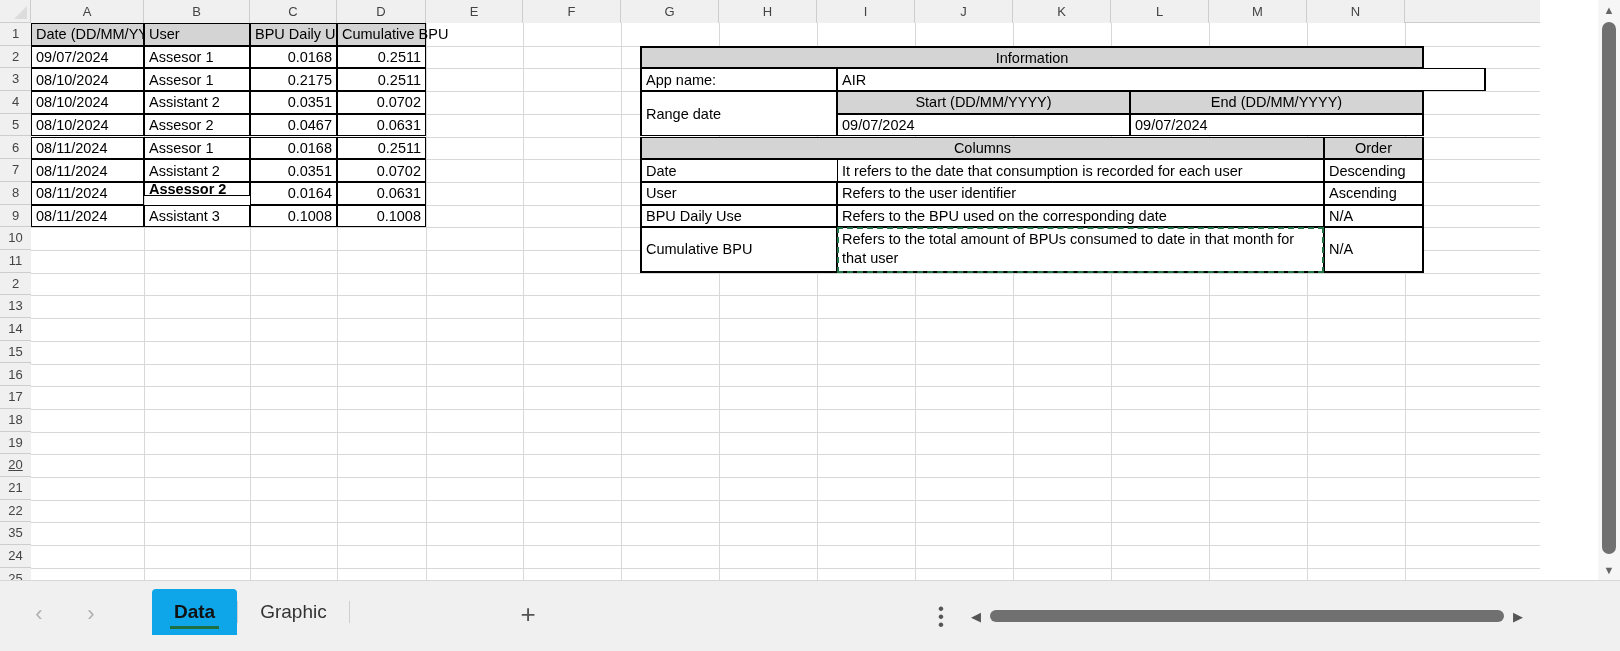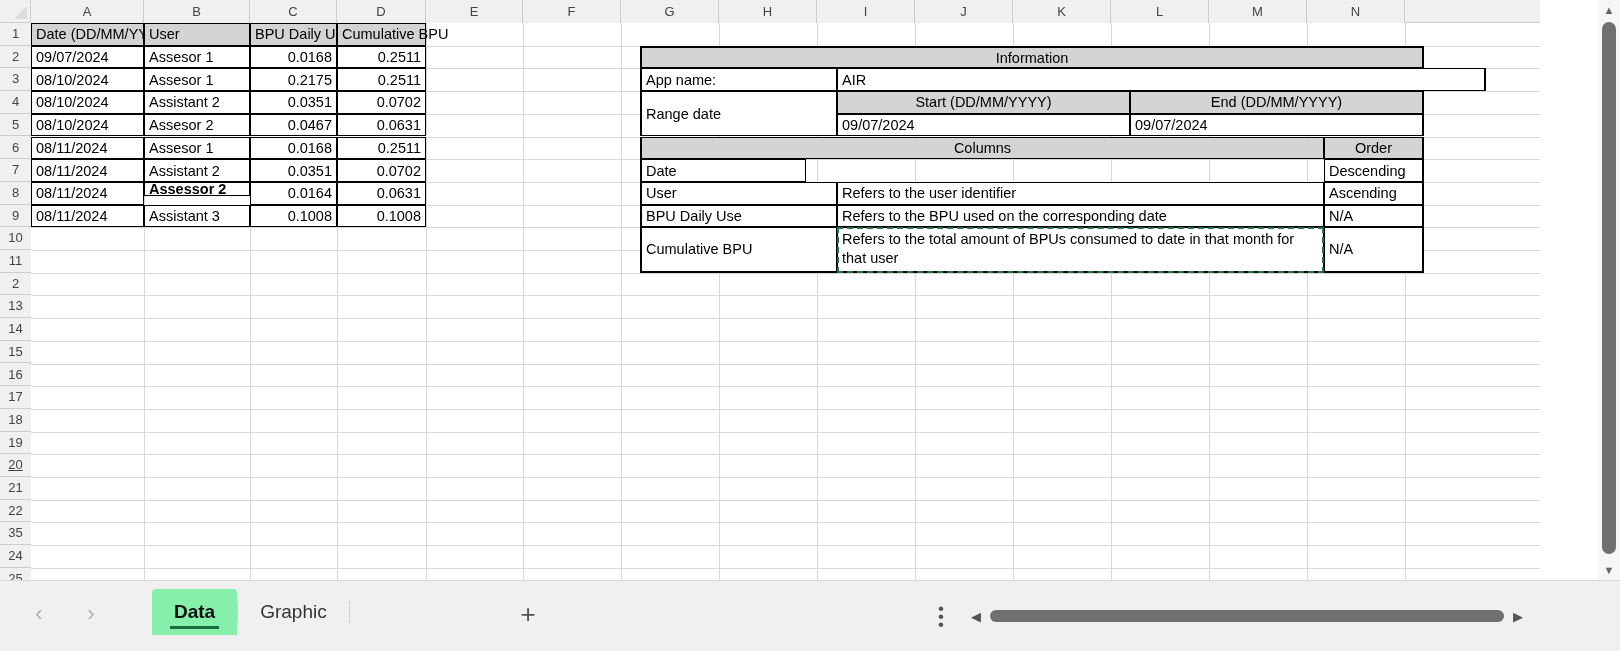--- a/index.html
+++ b/index.html
@@ -114,21 +114,21 @@
     color: #b0b0b0; font-size: 22px;
   }
   .tabs { position: absolute; left: 152px; top: 8px; display: flex; align-items: stretch; height: 46px; }
   .tab {
     position: relative;
     padding: 0 22px;
     display: flex; align-items: center;
     font-size: 19px; color: #333;
   }
   .tab.active {
-    background: #86efac;
+    background: #0ea5e9;
     border-radius: 4px 4px 0 0;
     font-weight: bold;
     color: #111;
   }
   .tab.active .ul {
     position: absolute; left: 18px; right: 18px; bottom: 6px;
     height: 3px; background: #1d6f42;
   }
   .tabsep { width: 1px; background: #cfcfcf; margin: 12px 0; }
   .addsheet {
@@ -305,21 +305,22 @@
         <div class="cell hdr bk center thick-top thick-left thick-right" style="left: 609px; top: 22.7px; width: 784px; height: 22.7px;">Information</div>
         <div class="cell bk thick-left" style="left: 609px; top: 45.4px; width: 197px; height: 22.7px;">App name:</div>
         <div class="cell bk thick-right" style="left: 806px; top: 45.4px; width: 649px; height: 22.7px;">AIR</div>
         <div class="cell bk thick-left" style="left: 609px; top: 68.1px; width: 197px; height: 45.4px;">Range date</div>
         <div class="cell hdr bk center" style="left: 806px; top: 68.1px; width: 293px; height: 22.7px;">Start (DD/MM/YYYY)</div>
         <div class="cell hdr bk center thick-right" style="left: 1099px; top: 68.1px; width: 294px; height: 22.7px;">End (DD/MM/YYYY)</div>
         <div class="cell bk" style="left: 806px; top: 90.8px; width: 293px; height: 22.7px;">09/07/2024</div>
         <div class="cell bk thick-right" style="left: 1099px; top: 90.8px; width: 294px; height: 22.7px;">09/07/2024</div>
         <div class="cell hdr bk center thick-left" style="left: 609px; top: 113.5px; width: 684px; height: 22.7px;">Columns</div>
         <div class="cell hdr bk center thick-right" style="left: 1293px; top: 113.5px; width: 100px; height: 22.7px;">Order</div>
-        <div class="cell bk thick-left" style="left: 609px; top: 136.2px; width: 166px; height: 22.7px;">Date</div>
+        <div class="cell bk thick-left" style="left: 609px; top: 136.2px; width: 236px; height: 22.7px;">Date</div>
+        <div class="cell bk" style="left: 806px; top: 136.2px; width: 487px; height: 22.7px;">It refers to the date that consumption is recorded for each user</div>
         <div class="cell bk thick-right" style="left: 1293px; top: 136.2px; width: 100px; height: 22.7px;">Descending</div>
         <div class="cell bk thick-left" style="left: 609px; top: 158.9px; width: 197px; height: 22.7px;">User</div>
         <div class="cell bk" style="left: 806px; top: 158.9px; width: 487px; height: 22.7px;">Refers to the user identifier</div>
         <div class="cell bk thick-right" style="left: 1293px; top: 158.9px; width: 100px; height: 22.7px;">Ascending</div>
         <div class="cell bk thick-left" style="left: 609px; top: 181.6px; width: 197px; height: 22.7px;">BPU Daily Use</div>
         <div class="cell bk" style="left: 806px; top: 181.6px; width: 487px; height: 22.7px;">Refers to the BPU used on the corresponding date</div>
         <div class="cell bk thick-right" style="left: 1293px; top: 181.6px; width: 100px; height: 22.7px;">N/A</div>
         <div class="cell bk thick-left thick-bot" style="left: 609px; top: 204.3px; width: 197px; height: 45.4px;">Cumulative BPU</div>
         <div class="cell bk wrap thick-bot" style="left: 806px; top: 204.3px; width: 487px; height: 45.4px;">Refers to the total amount of BPUs consumed to date in that month for that user</div>
         <div class="cell bk thick-right thick-bot" style="left: 1293px; top: 204.3px; width: 100px; height: 45.4px;">N/A</div>

